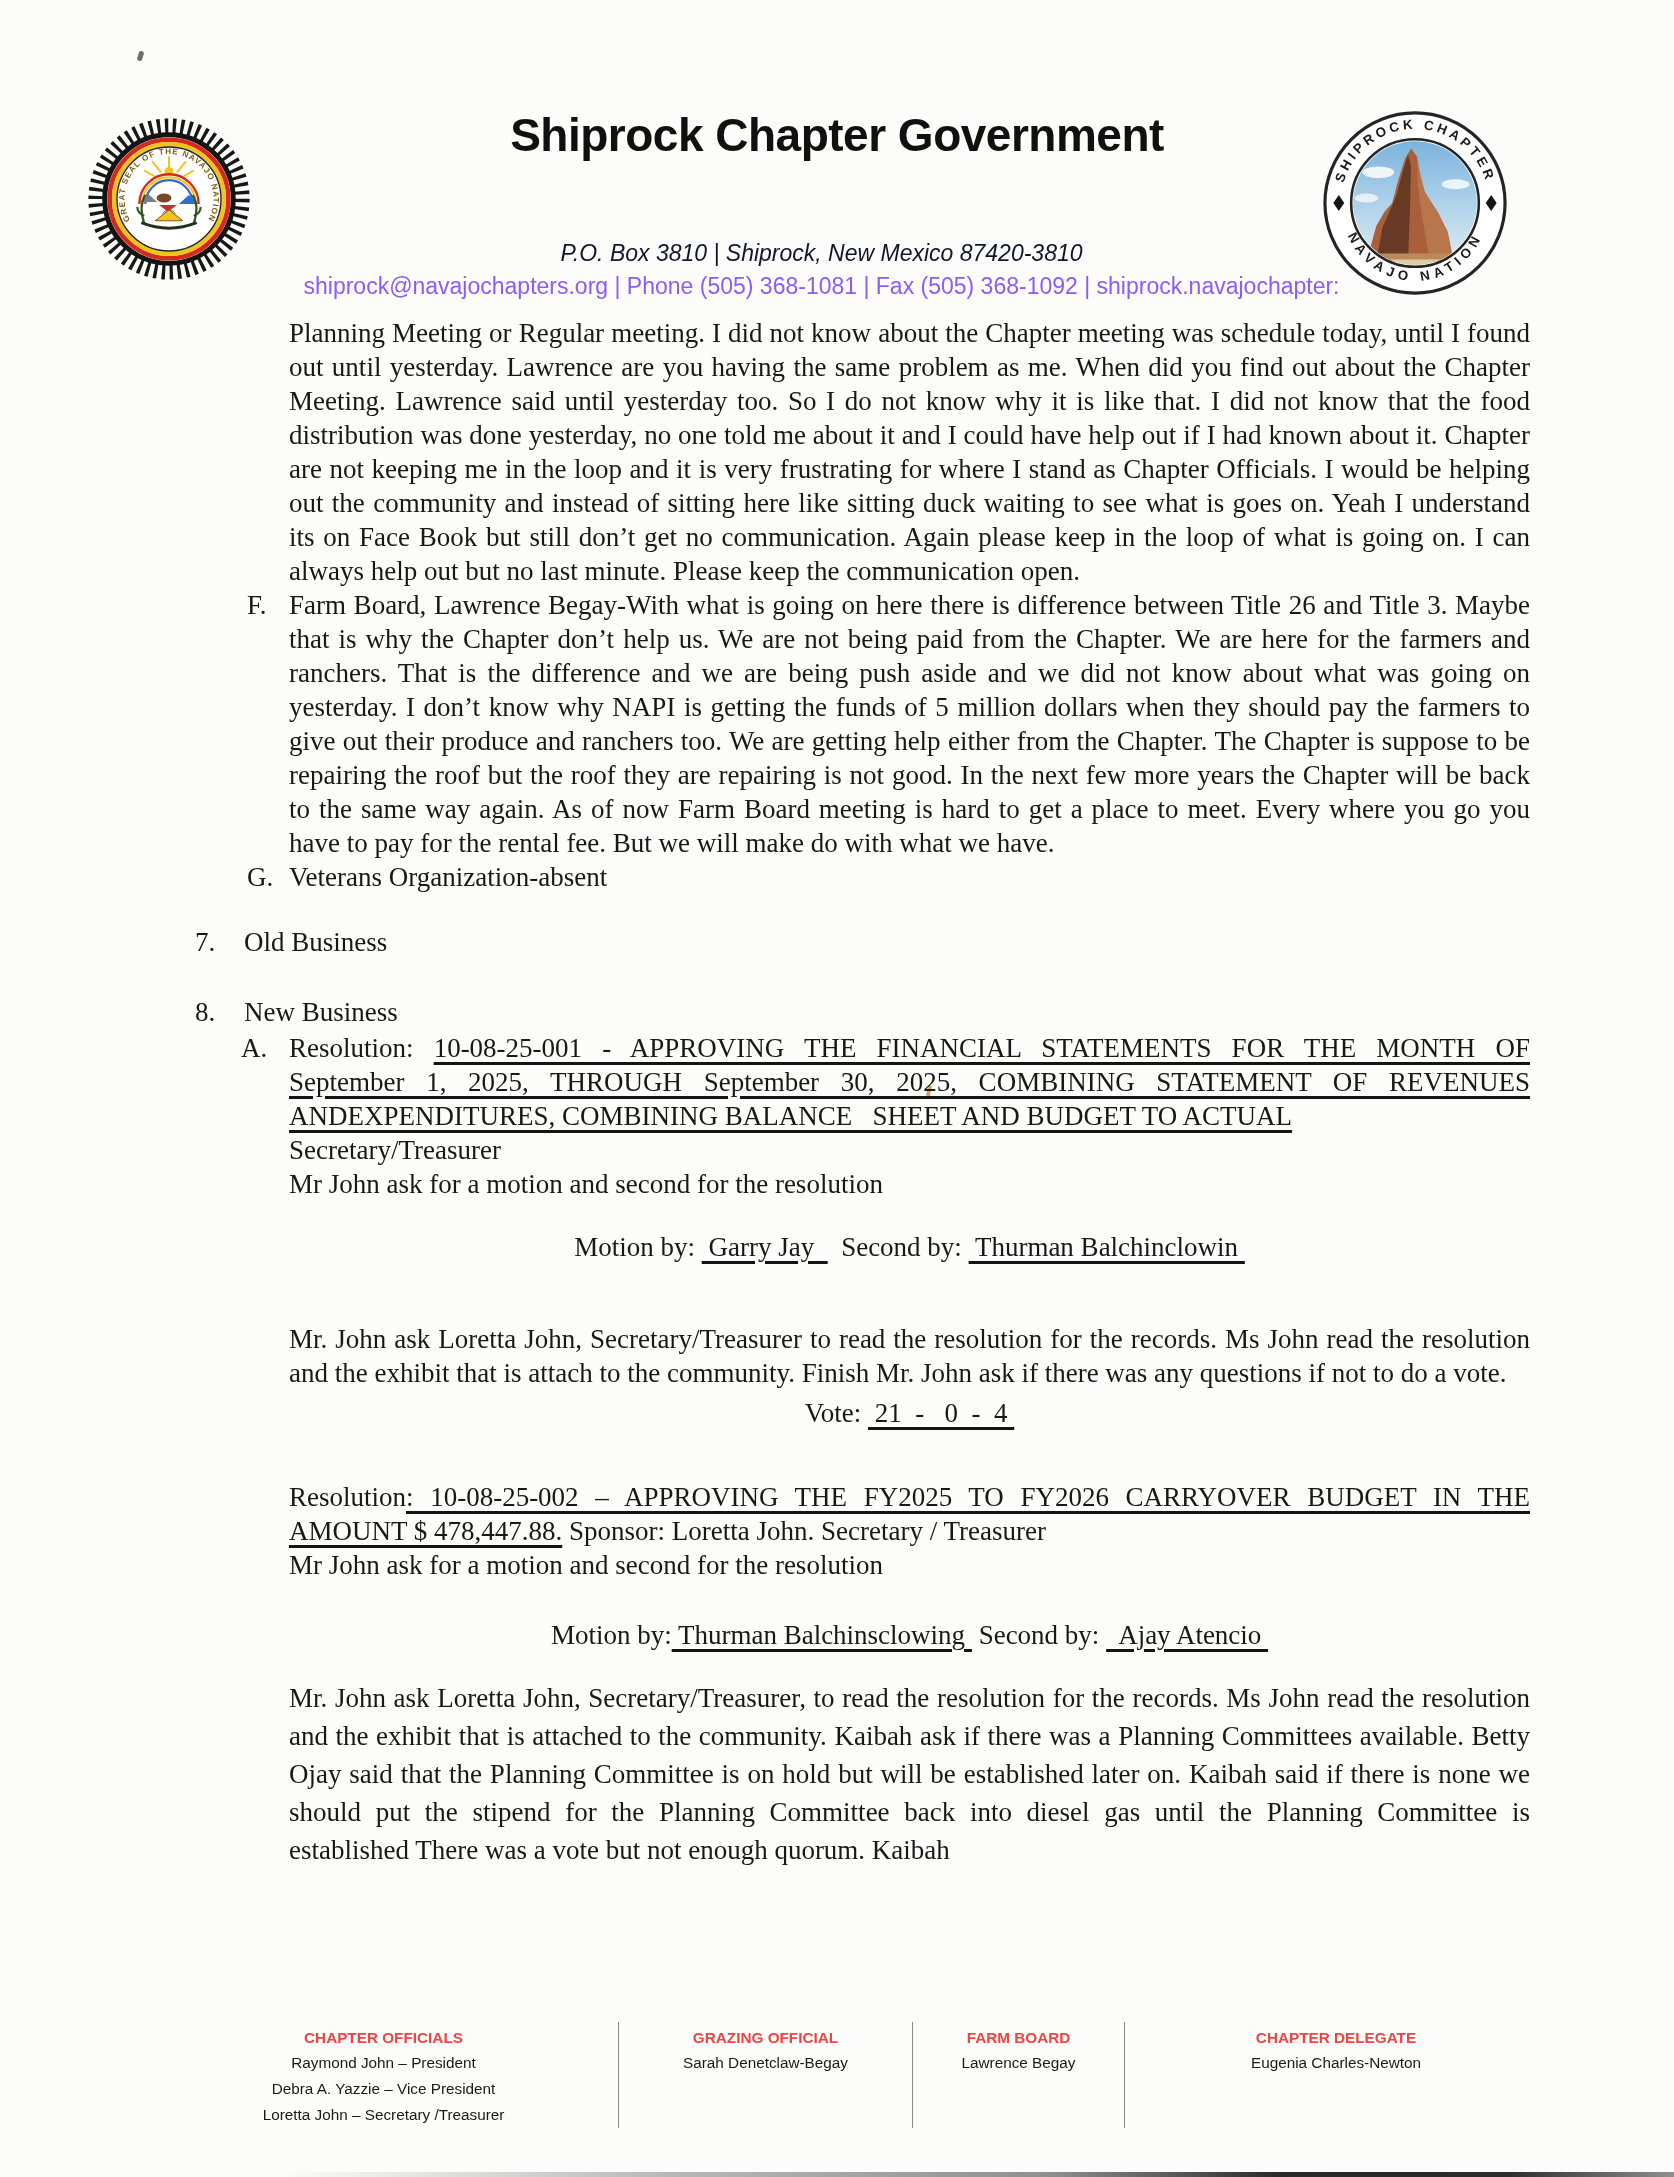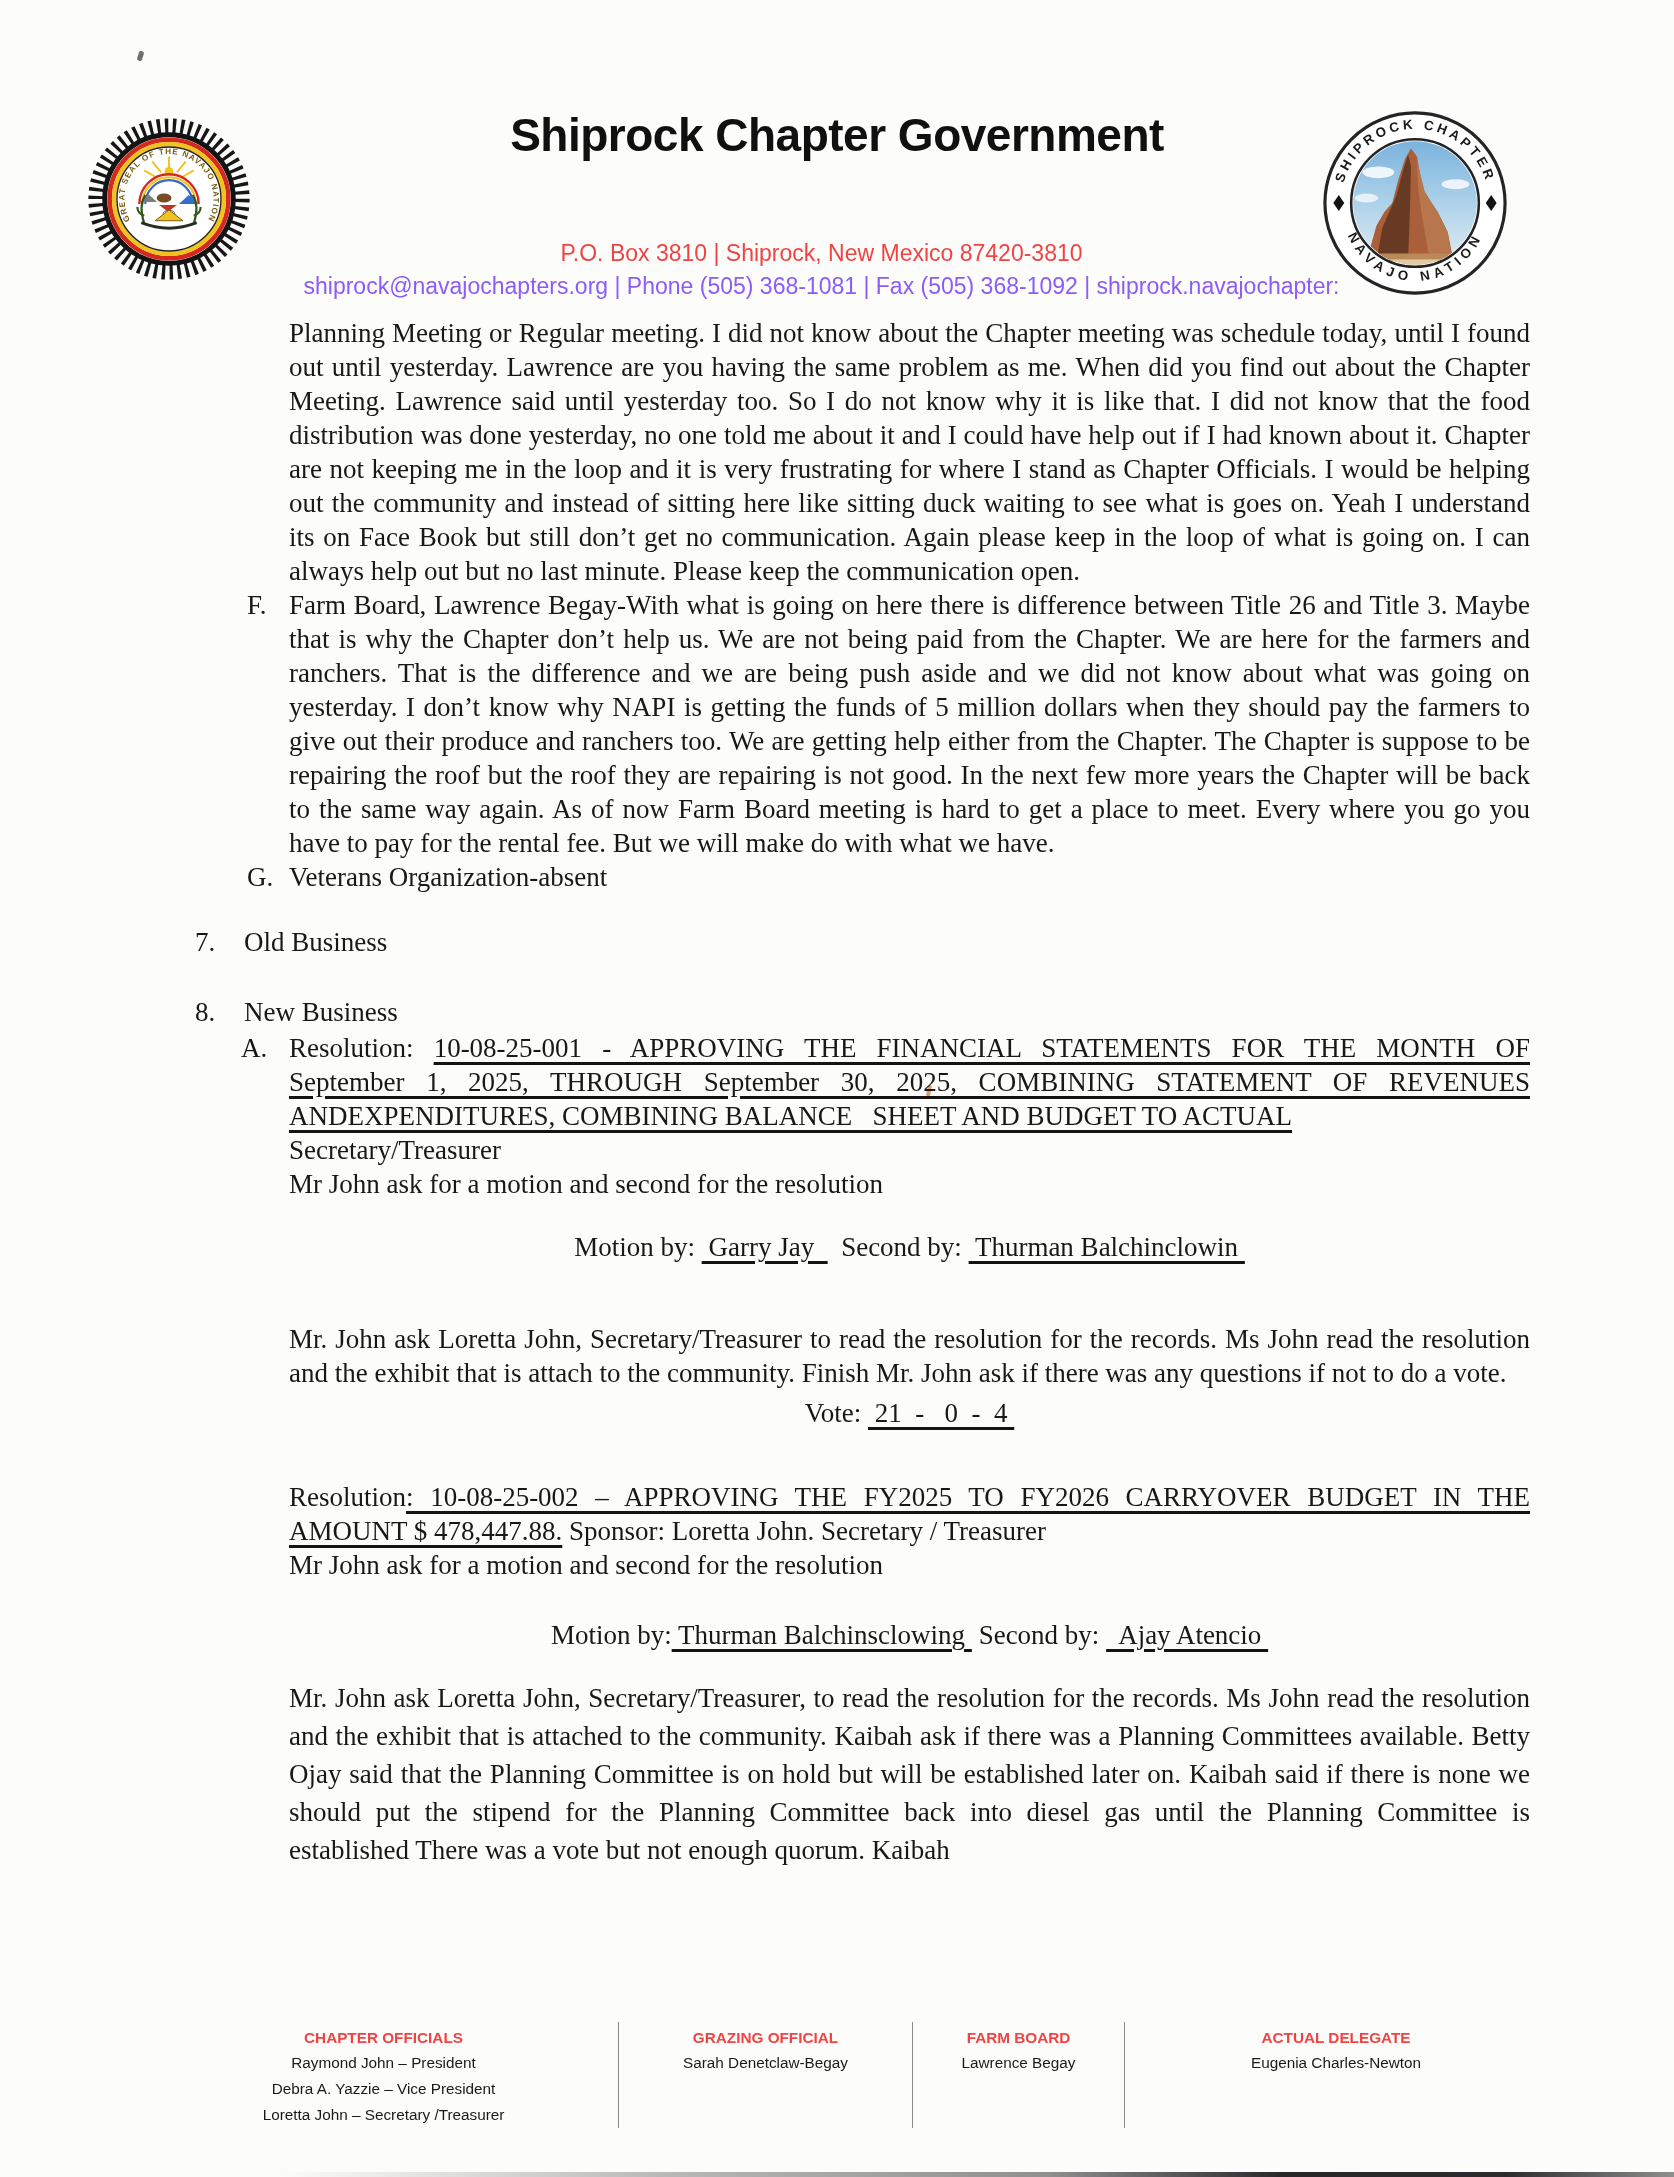--- a/index.html
+++ b/index.html
@@ -7,21 +7,21 @@
     position:relative; width:1674px; height:2177px; margin:0 auto;
     background:#fcfcfb; overflow:hidden;
     font-family:"Liberation Serif", serif; color:#1b1b1b;
   }
   
   .masthead { position:absolute; top:73px; left:0; width:1674px; text-align:center;
               font-family:"Liberation Sans", sans-serif; color:#101010; }
   .title1 { font-size:46px; font-weight:bold; line-height:51px; letter-spacing:-0.5px;margin-top:37px; }
   .title2 { font-size:40px; font-weight:bold; line-height:44px; }
   .addr-line { position:absolute; top:240px; left:0; width:1643px; text-align:center;
-               font-family:"Liberation Sans", sans-serif; font-size:23px; color:#ef4444; }
+               font-family:"Liberation Sans", sans-serif; font-size:23px; color:#0f172a;font-style:italic; }
   .contact-line { position:absolute; top:273px; left:0; width:1643px; text-align:center;
                font-family:"Liberation Sans", sans-serif; font-size:23px; color:#8b5cf6; }
   .seal-left  { position:absolute; left:79px;  top:109px; }
   .logo-right { position:absolute; left:1319px; top:107px; }
 
   
   .content { position:absolute; left:195px; top:316px; width:1339px;
              font-size:27px; line-height:34px; color:#181818; }
   .para { margin-left:94px; width:1241px; text-align:justify; }
   .item { display:flex; margin-left:52px; }
@@ -219,21 +219,21 @@
           <div>Sarah Denetclaw-Begay</div>
         </div>
     </div>
     <div class="fcol c3">
       <div class="fhead">FARM BOARD</div>
       <div class="fnames">
           <div>Lawrence Begay</div>
         </div>
     </div>
     <div class="fcol c4">
-      <div class="fhead">ACTUAL DELEGATE</div>
+      <div class="fhead">CHAPTER DELEGATE</div>
       <div class="fnames">
           <div>Eugenia Charles-Newton</div>
         </div>
     </div>
   </div>
 
   <div class="bottom-edge"></div>
 </div>
 
 

